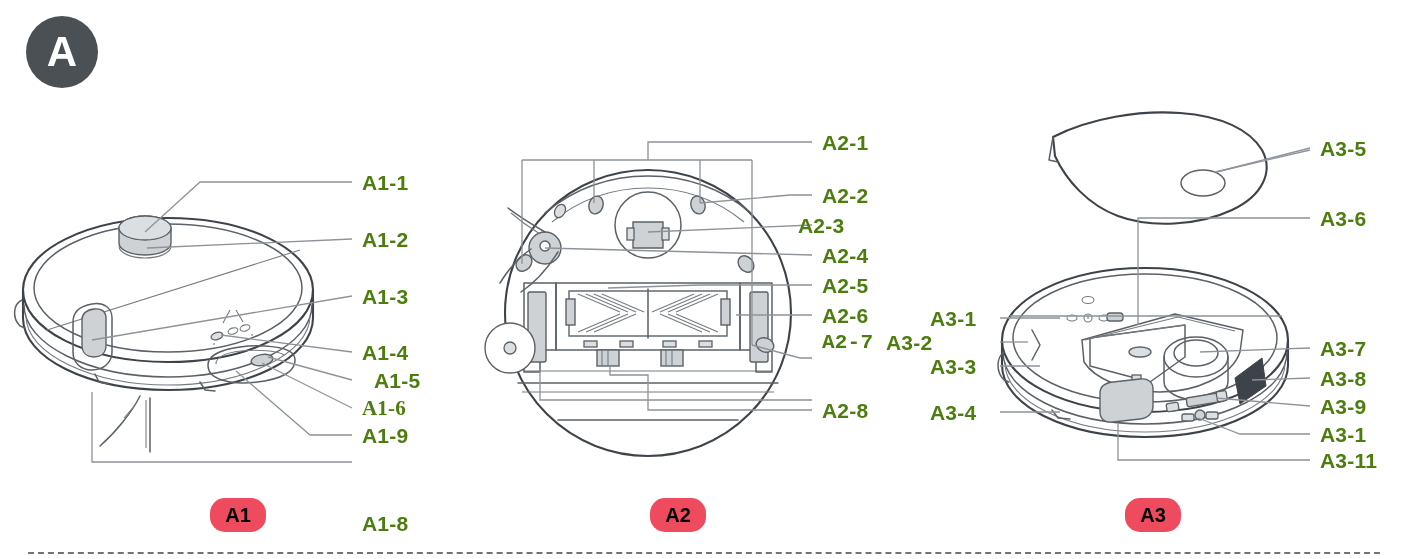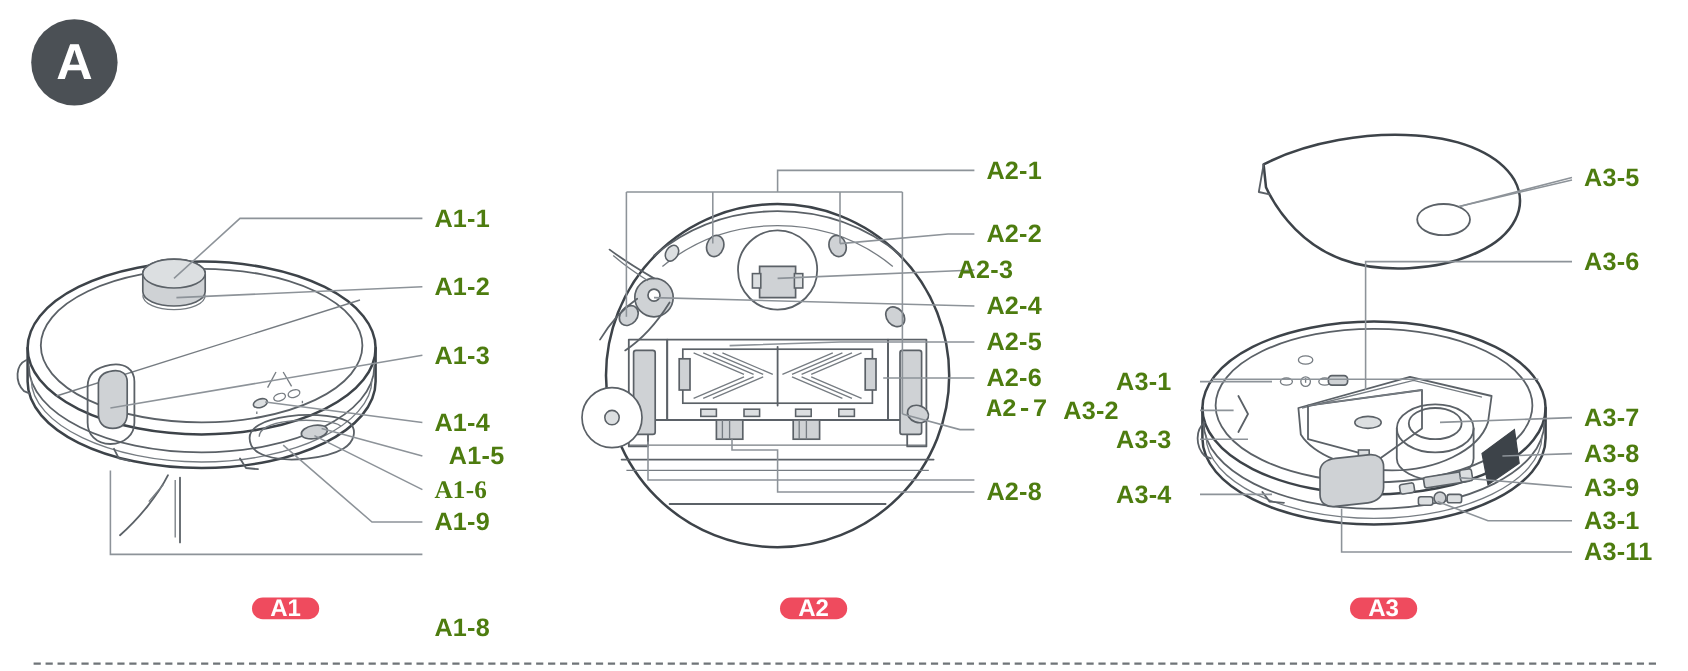--- a/index.html
+++ b/index.html
@@ -12,22 +12,22 @@
   .section-badge{position:absolute;left:26px;top:16px;width:72px;height:72px;
     border-radius:50%;background:#4b5055;color:#ffffff;
     display:flex;align-items:center;justify-content:center;
     font-size:42px;font-weight:bold;letter-spacing:0;line-height:1;}
 
   
   .label{position:absolute;color:#4d7c0f;font-size:21px;font-weight:bold;
     line-height:1;white-space:nowrap;letter-spacing:.2px;}
 
   
-  .view-caption{position:absolute;height:18px;min-width:56px;border-radius:15px;
-    background:#ef4b5e;color:#ffffff;font-size:20px;font-weight:bold;
+  .view-caption{position:absolute;height:34px;min-width:56px;border-radius:15px;
+    background:#ef4b5e;color:#000000;font-size:20px;font-weight:bold;
     display:flex;align-items:center;justify-content:center;padding:0 12px;
     box-sizing:border-box;}
 
   
   .footer-rule{position:absolute;left:28px;top:552px;width:1352px;height:0;
     border-top:2px dashed #6f7478;}
 
   svg{position:absolute;left:0;top:0;overflow:visible;}
   .ln{fill:none;stroke:#8d9399;stroke-width:1.3;}
   .out{fill:none;stroke:#3d4349;stroke-width:2.1;stroke-linejoin:round;stroke-linecap:round;}

